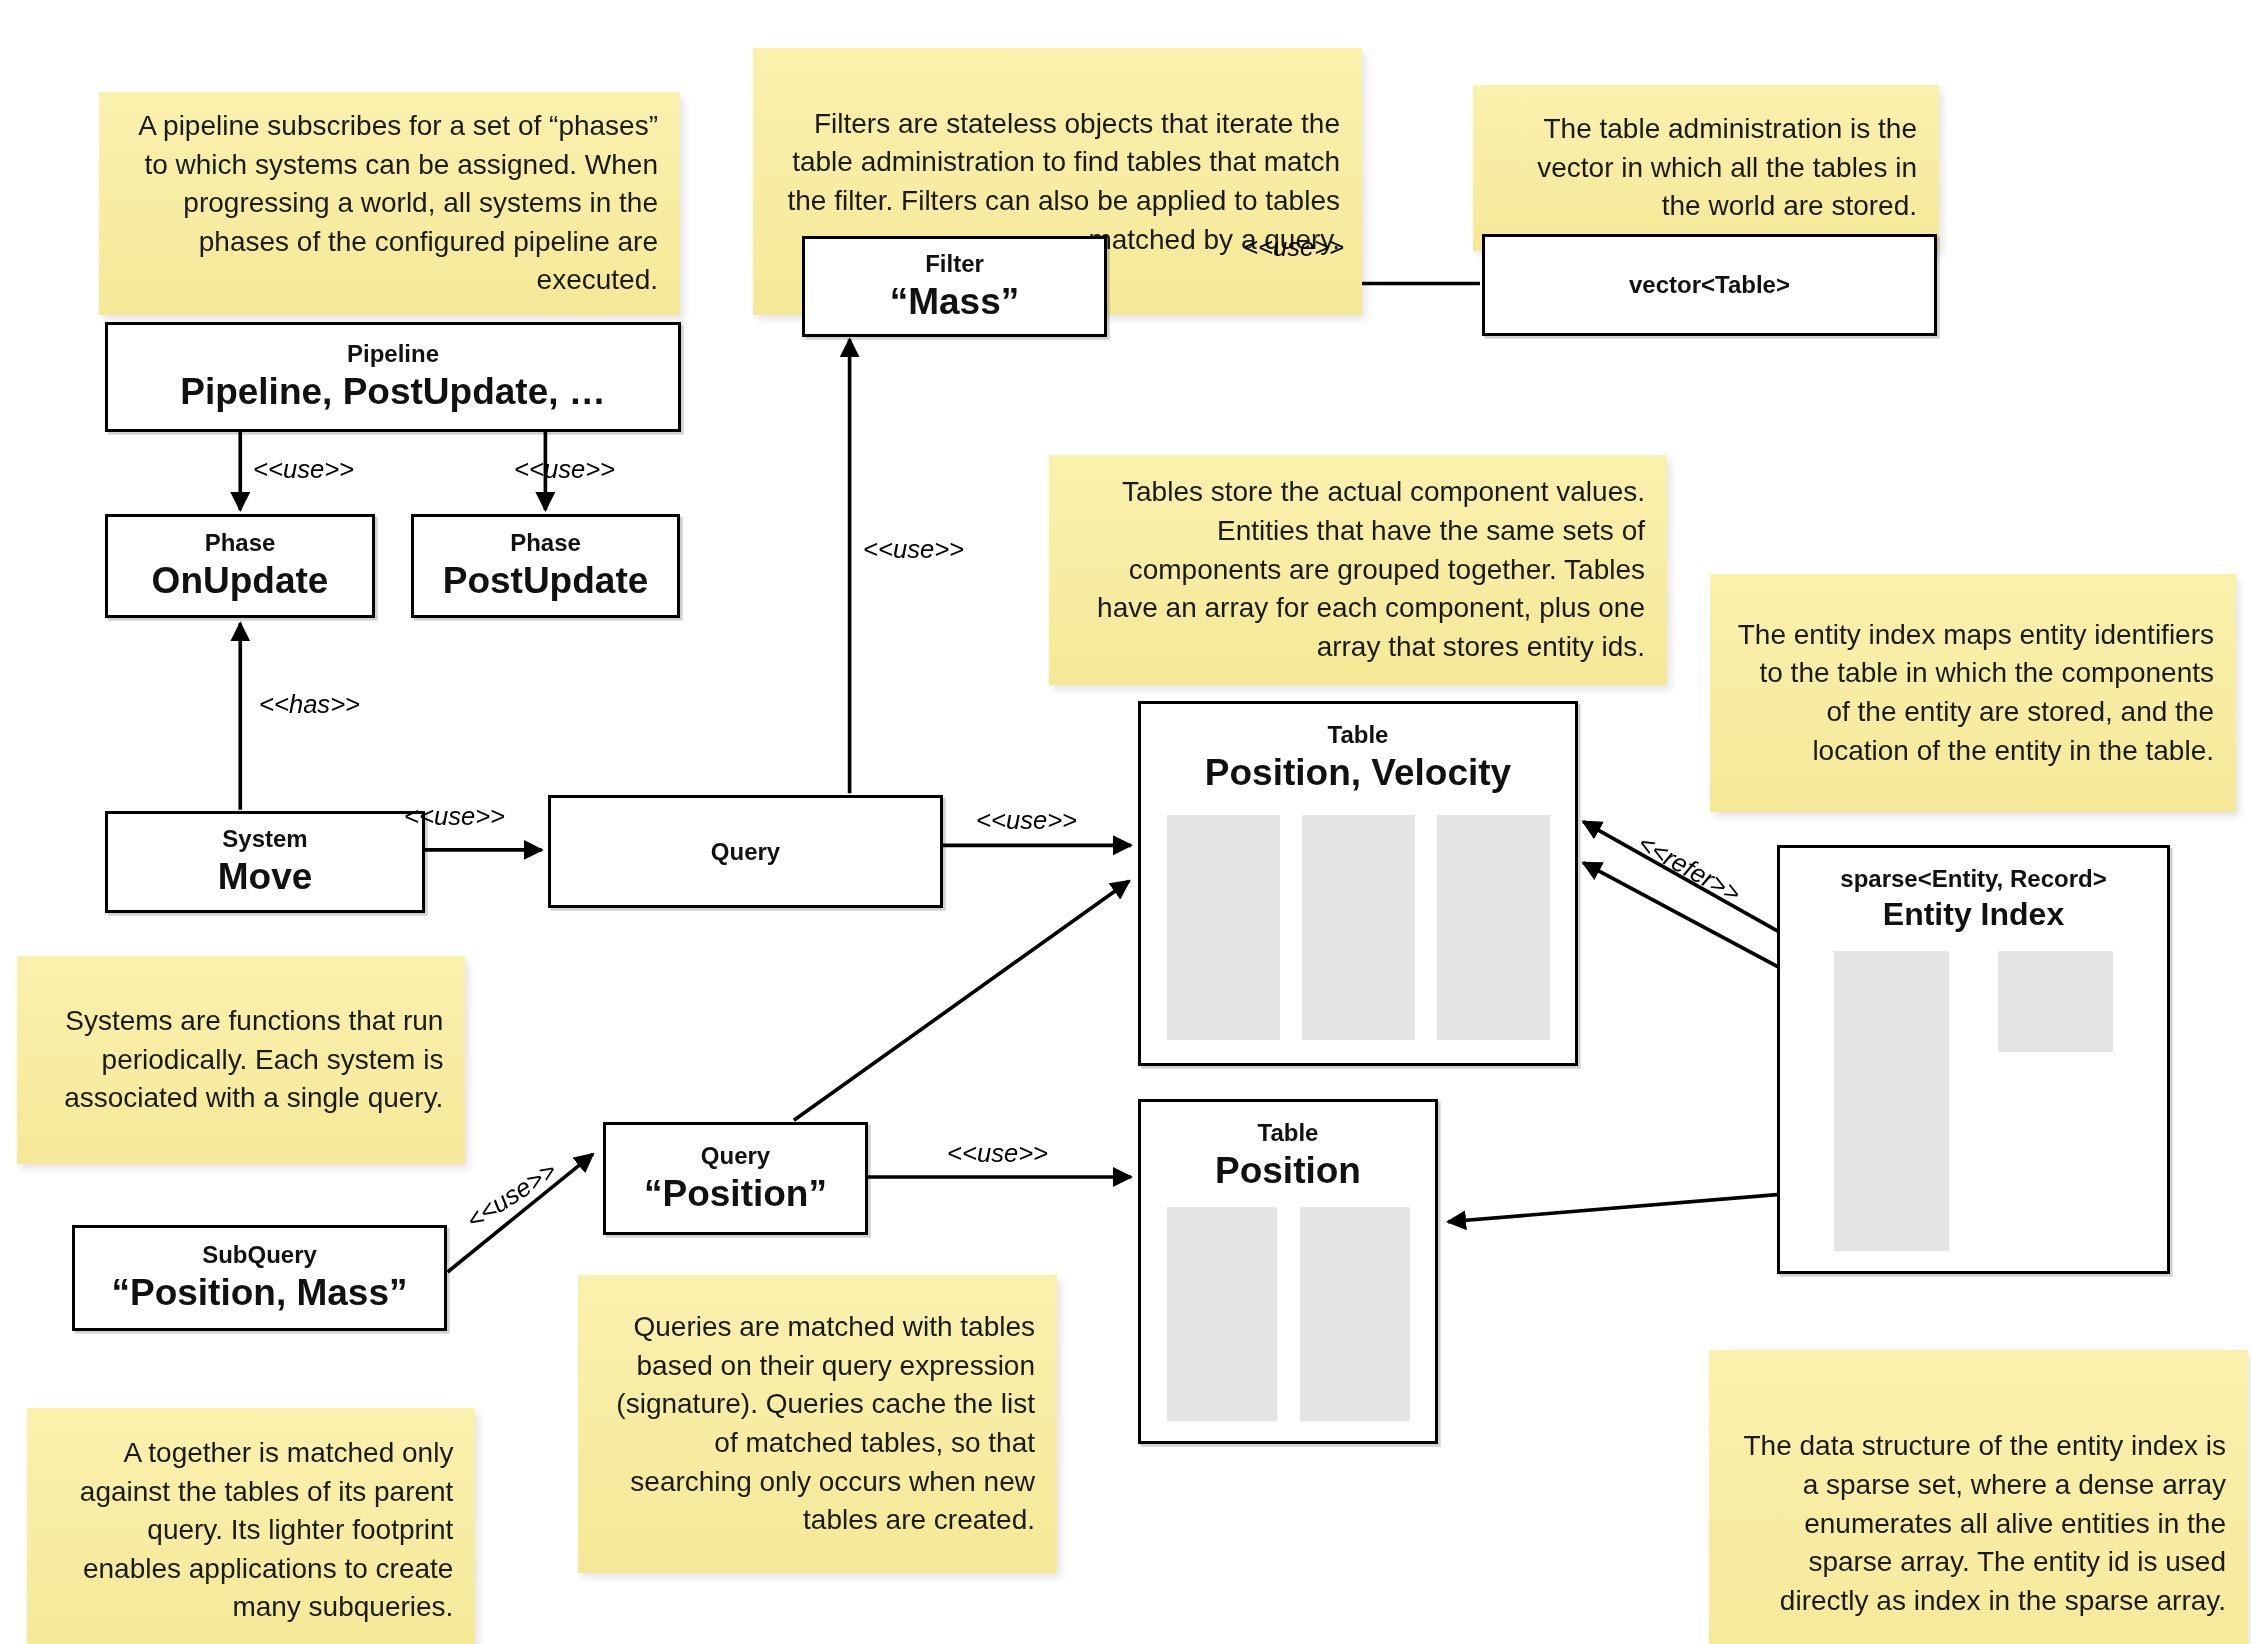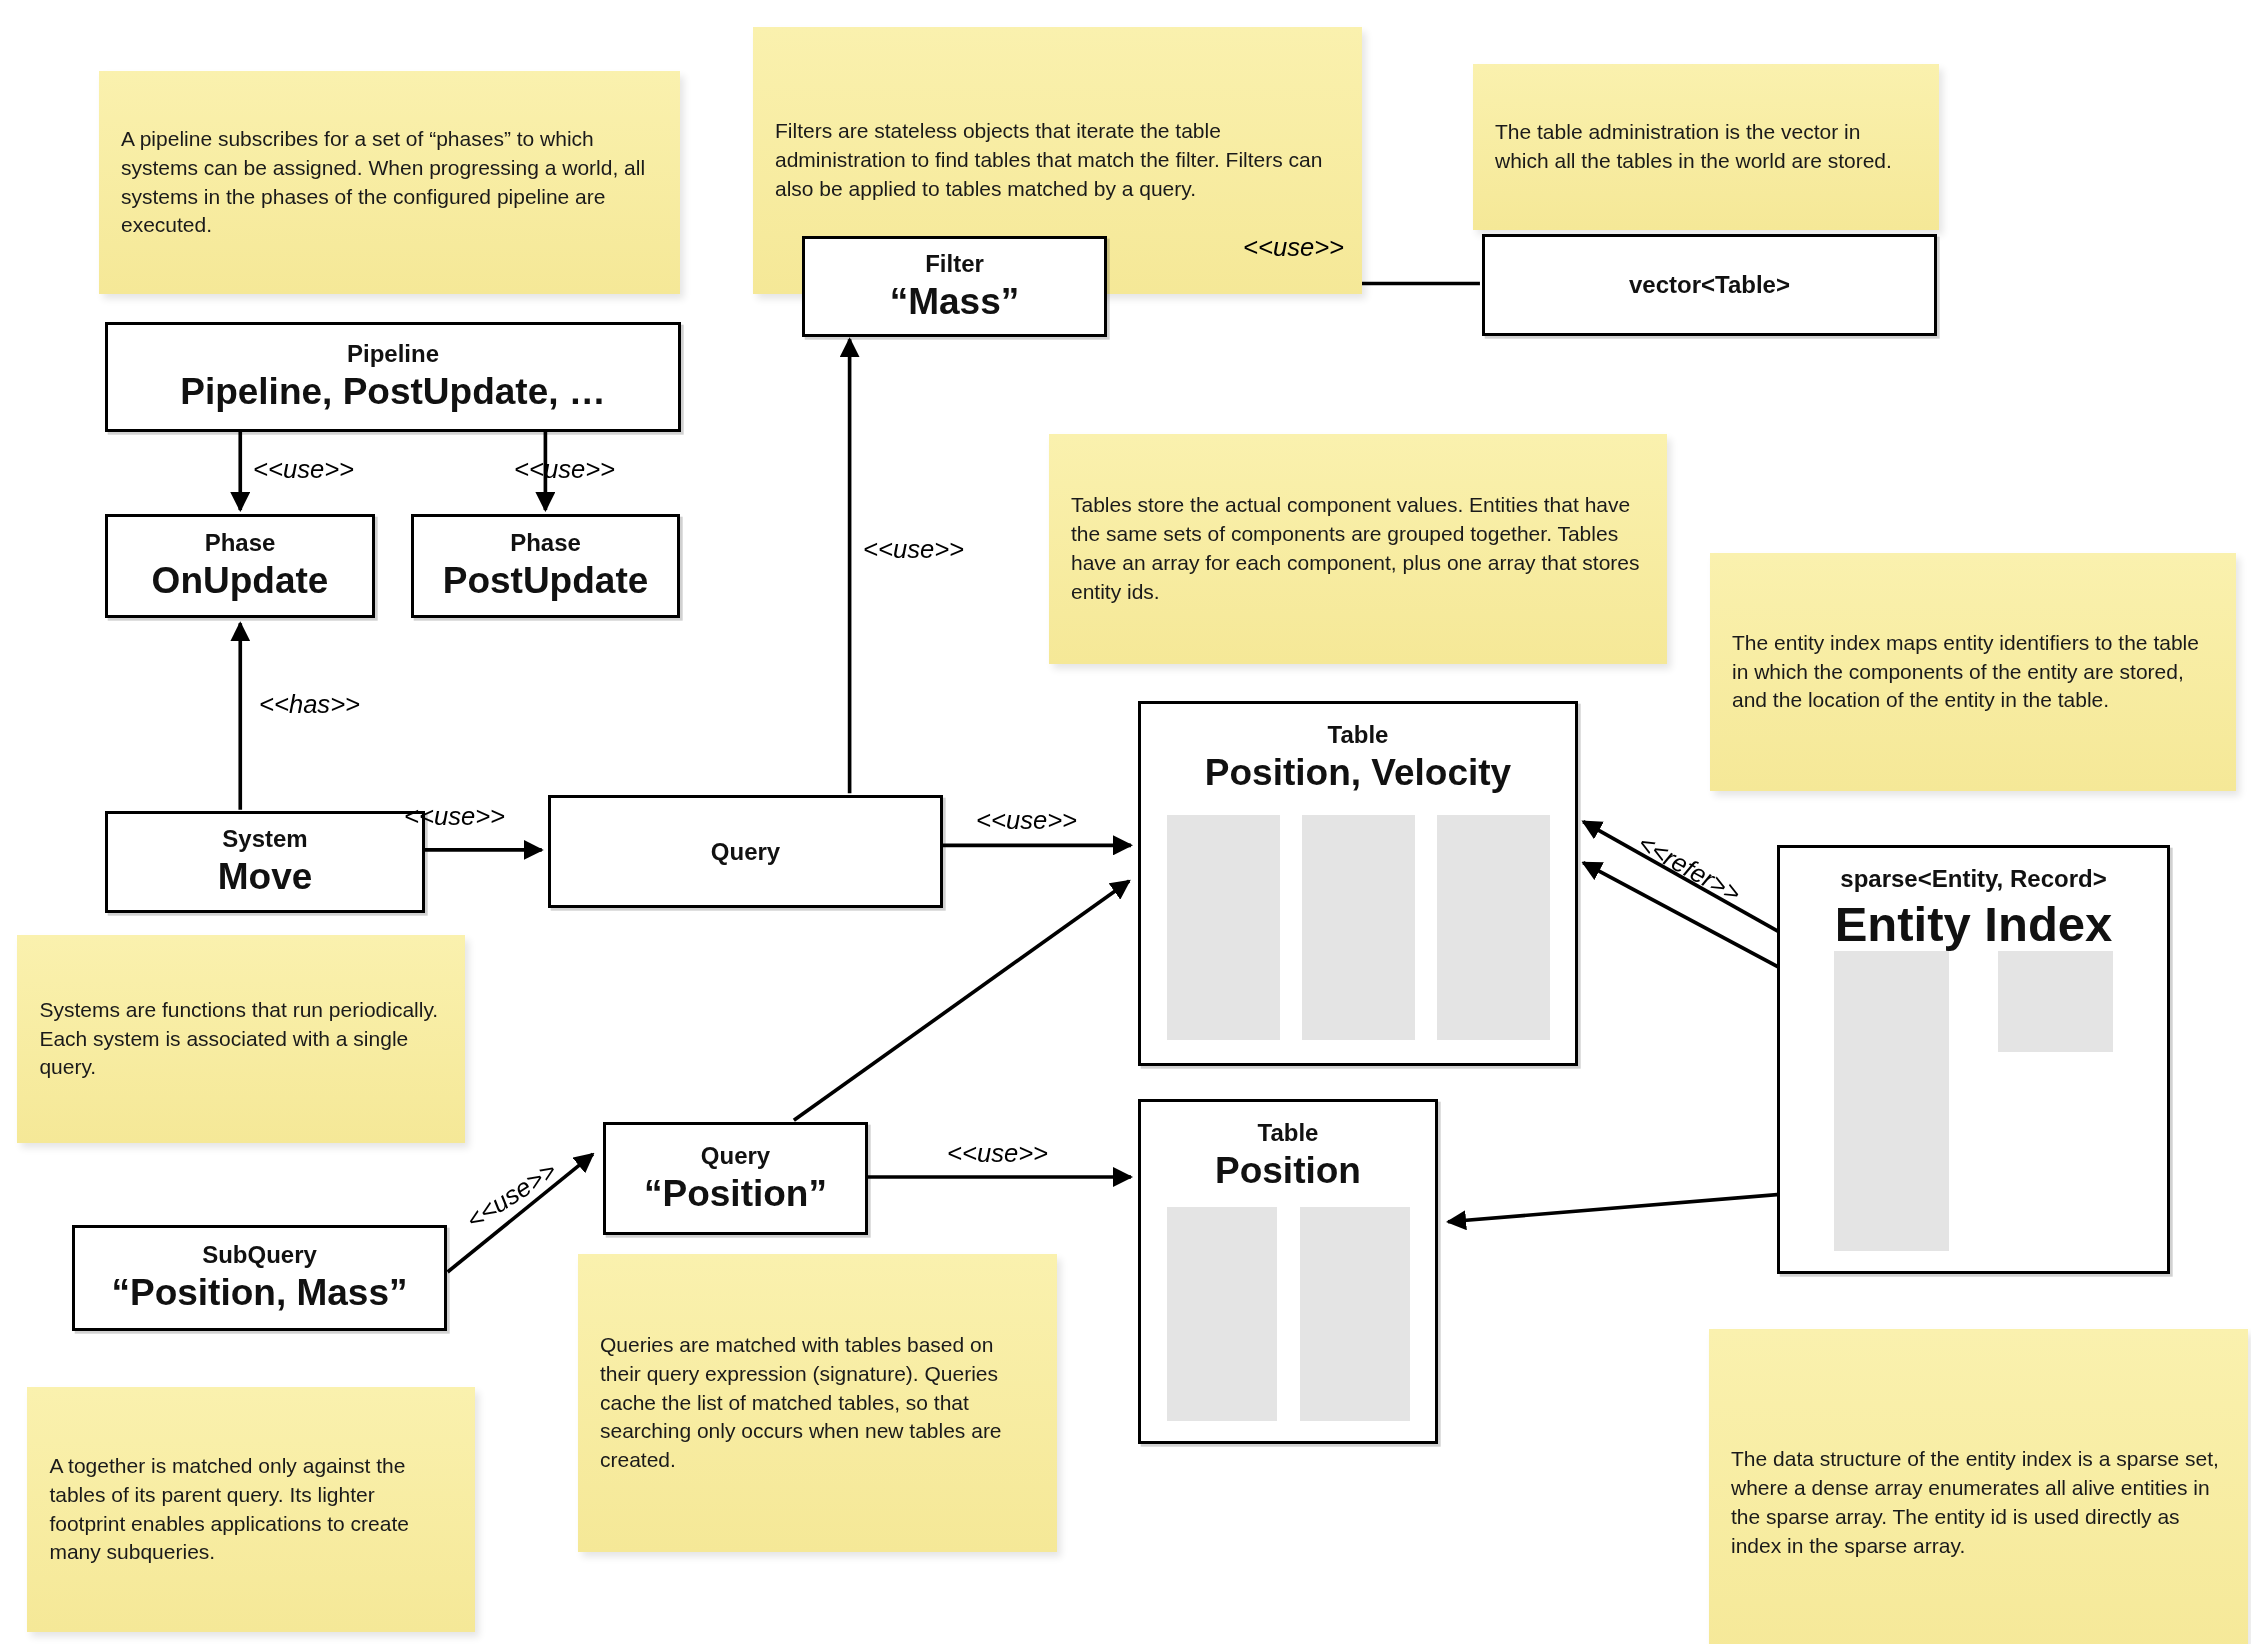--- a/index.html
+++ b/index.html
@@ -13,32 +13,32 @@
   body{
     width:2251px;height:1645px;position:relative;background:#ffffff;
     font-family:"Liberation Sans","DejaVu Sans",sans-serif;color:#111;
     overflow:hidden;
   }
   .note{
     position:absolute;
     background:linear-gradient(180deg,var(--note_bg) 0%,var(--note_bg2) 100%);
     box-shadow:3.7px 4.6px 7.3px rgba(0,0,0,0.10);
     display:flex;align-items:center;justify-content:center;
-    text-align:left;font-size:21px;line-height:1.38;color:#1a1a1a;
-    padding:16.4px 22px;box-sizing:border-box;
+    text-align:right;font-size:28px;line-height:1.38;color:#1a1a1a;
+    padding:16.4px 22px;box-sizing:border-box;margin-top:21px;
   }
   .uml-box{
     position:absolute;background:var(--box_bg);border:3.7px solid var(--line);
     box-sizing:border-box;display:flex;flex-direction:column;
     align-items:center;justify-content:center;text-align:center;
     box-shadow:2.7px 2.7px 0 rgba(0,0,0,0.18);
   }
   .uml-box .kind{font-size:24px;font-weight:bold;line-height:1.3;}
   .uml-box .name{font-size:37px;font-weight:bold;line-height:1.25;}
-  .uml-box.big .name{font-size:49px;}
+  .uml-box.big .name{font-size:32px;}
   .uml-box.table-box{justify-content:flex-start;padding-top:14.6px;}
   .col{position:absolute;background:var(--array_gray);}
   .conn-label{
     position:absolute;font-size:25.6px;font-style:italic;white-space:nowrap;
     color:#000;
   }
   svg.wires{position:absolute;left:0;top:0;pointer-events:none;}
 </style>
 </head>
 <body>

